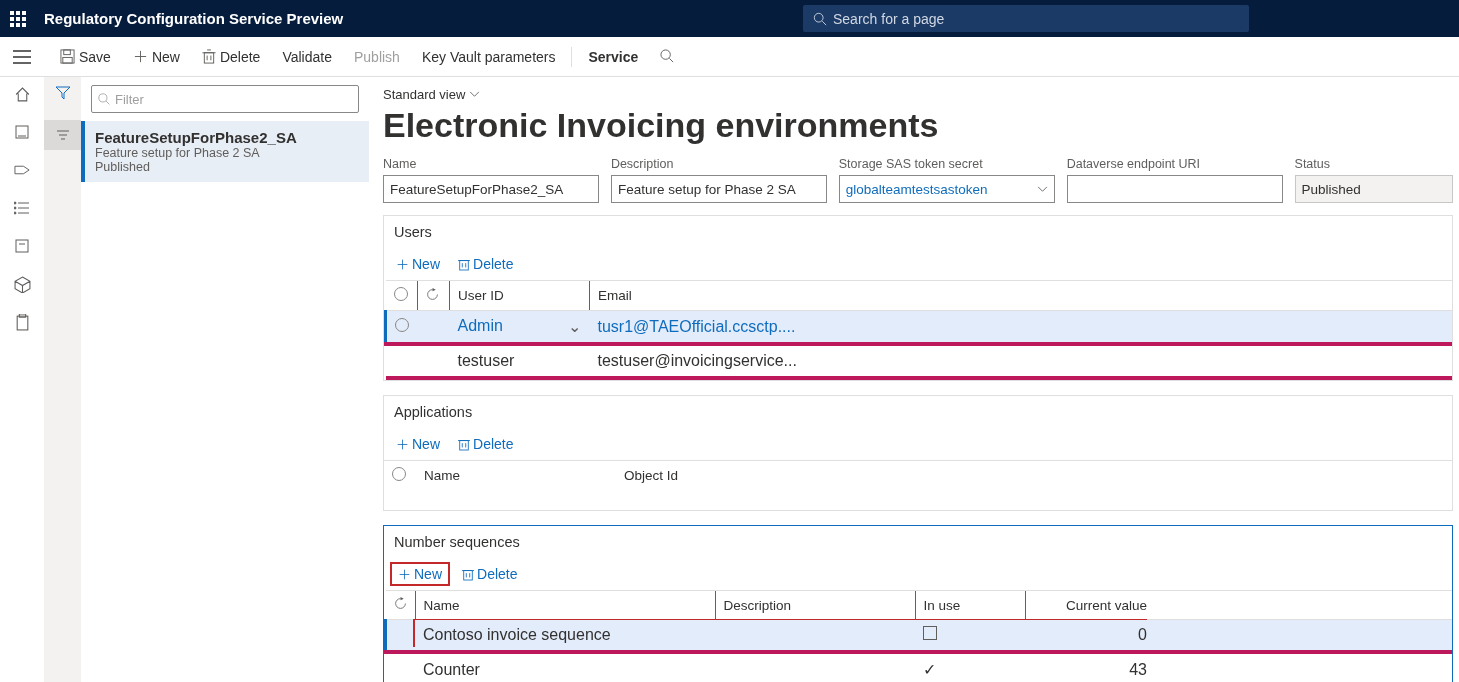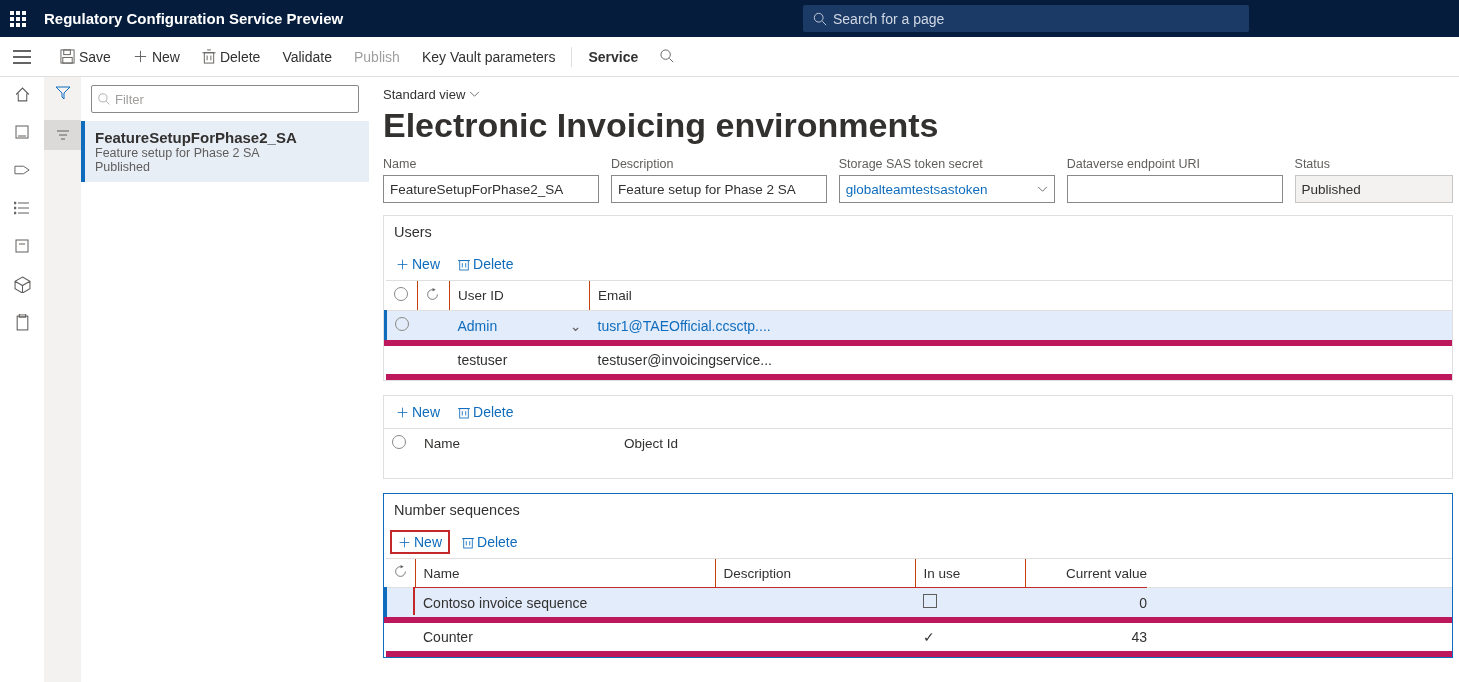--- a/index.html
+++ b/index.html
@@ -61,21 +61,21 @@
   .section.active { border: 1px solid #0f6cbd; }
   .section-title { padding: 8px 10px; font-size: 14.5px; color: #323130; }
   .section-toolbar { display: flex; align-items: center; gap: 6px; padding: 4px 6px; }
   .tb-btn { display: flex; align-items: center; gap: 3px; color: #0f6cbd; font-size: 14px; padding: 4px 6px; cursor: pointer; }
   .tb-btn svg { stroke: #0f6cbd; fill: none; }
   .tb-btn.boxed { border: 2px solid #c52828; padding: 2px 6px; }
 
   table { width: 100%; border-collapse: collapse; }
   th { text-align: left; font-weight: 400; color: #323130; font-size: 13.5px; border-top: 1px solid #e1dfdd; border-bottom: 1px solid #e1dfdd; padding: 6px 8px; background:#fff; }
   th.sep-left { border-left: 1px solid #c2410c; }
-  td { padding: 6px 8px; font-size: 14px; border-bottom: 6px solid #be185d; }
+  td { padding: 6px 8px; font-size: 16px; border-bottom: 4px solid #be185d; }
   tr.selected td { background: #e3ecfa; color: #0f6cbd; }
   tr.selected td:first-child { border-left: 3px solid #0f6cbd; }
   tr.hl td { background: #e3ecfa; margin-left: 17px; }
   .radio { width: 14px; height: 14px; border: 1px solid #8a8886; border-radius: 50%; display:inline-block; }
   .chev { color:#605e5c; }
   .redbox-row td { position: relative; }
   .redbox { position: absolute; border: 2px solid #c52828; pointer-events: none; }
   .num-right { text-align: right; }
   .checkbox-empty { width:14px; height:14px; border:1px solid #605e5c; display:inline-block; }
   .check { color:#323130; }
@@ -318,20 +318,21 @@
               <td></td>
           <td>testuser</td>
           <td>testuser@invoicingservice...</td>
         </tr>
       </tbody>
         </table>
     </div>
 
     
     <div class="section">
+      <div class="section-title">Applications</div>
       <div class="section-toolbar">
         <div class="tb-btn">
           <svg width="13" height="13" viewBox="0 0 16 16">
               <line x1="8" y1="2" x2="8" y2="14"></line>
               <line x1="2" y1="8" x2="14" y2="8"></line>
             </svg>
           <span>New</span>
         </div>
         <div class="tb-btn">
           <svg width="12" height="14" viewBox="0 0 14 16">

